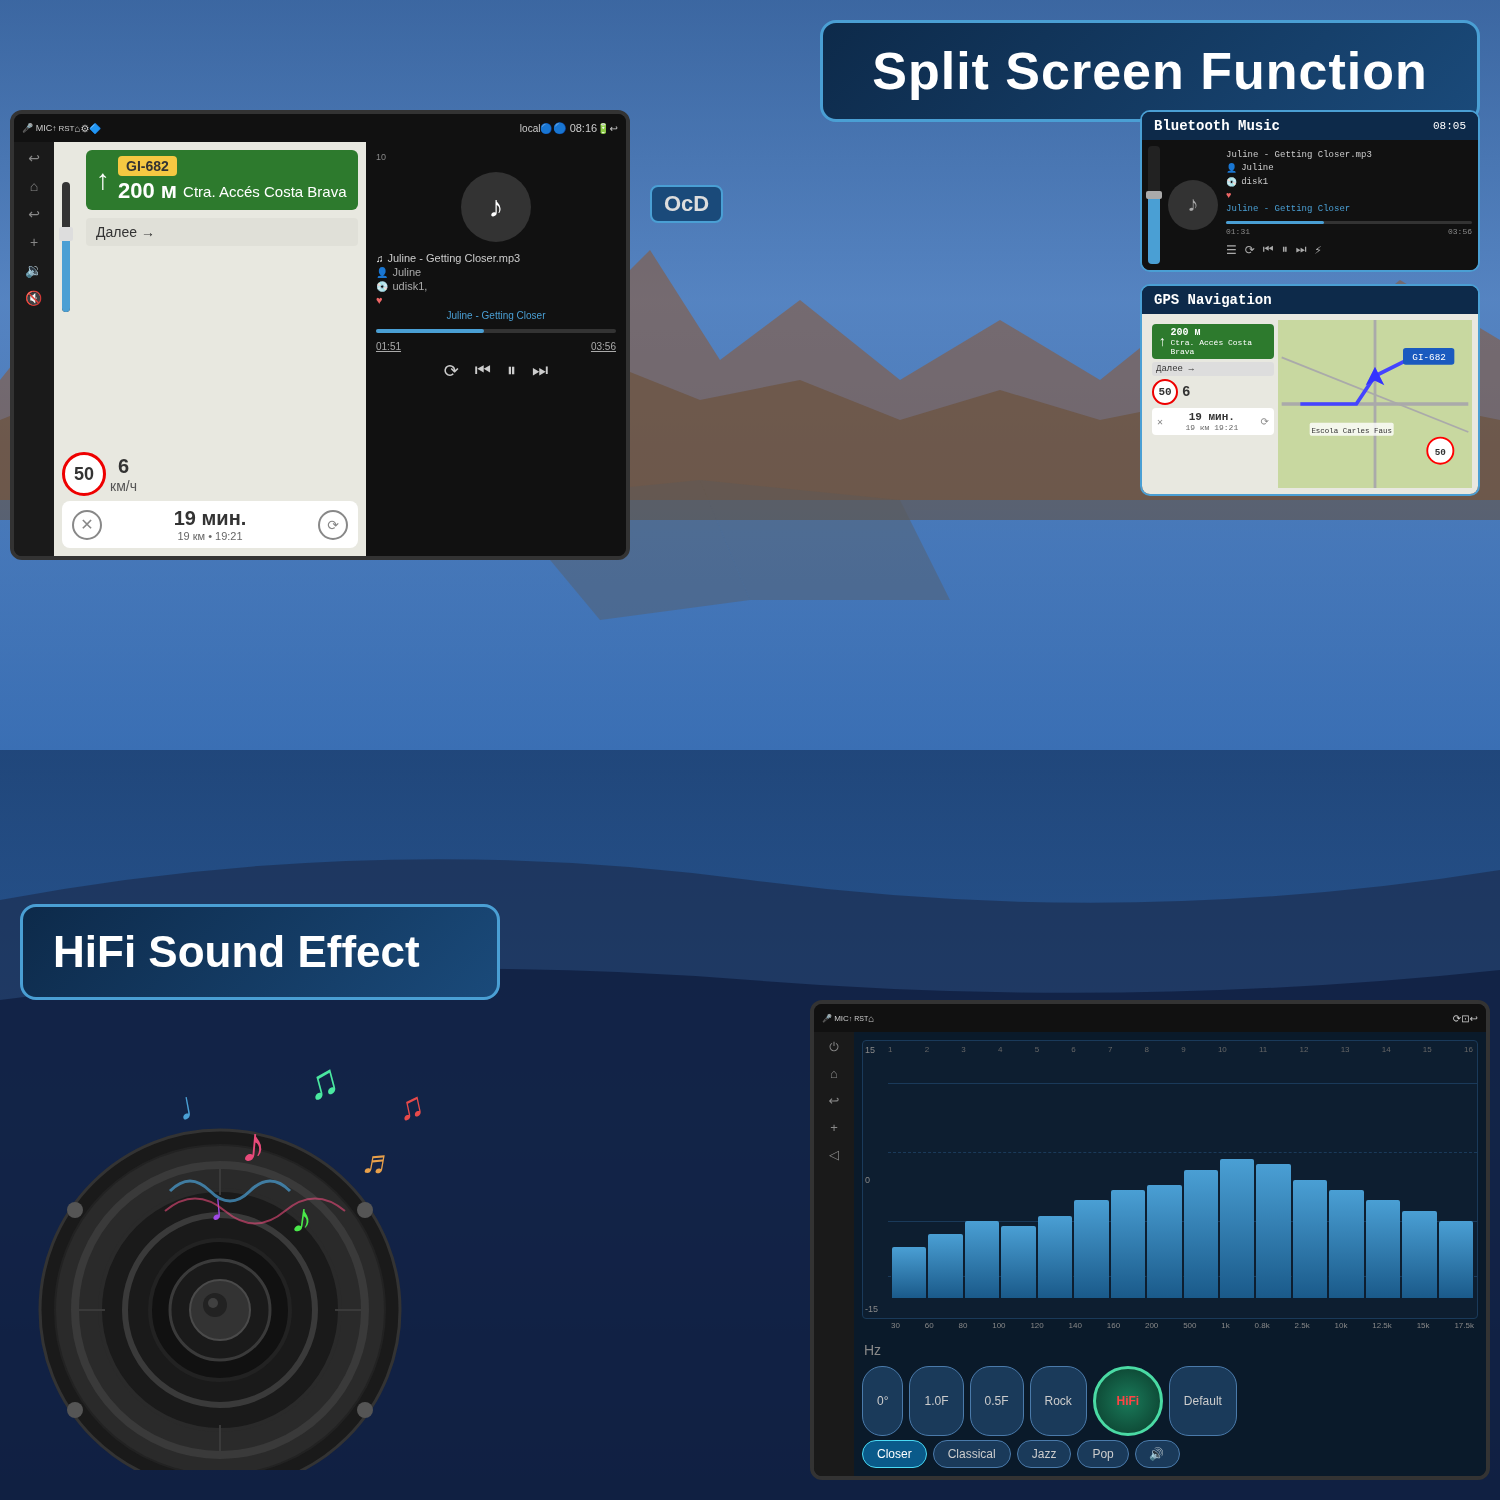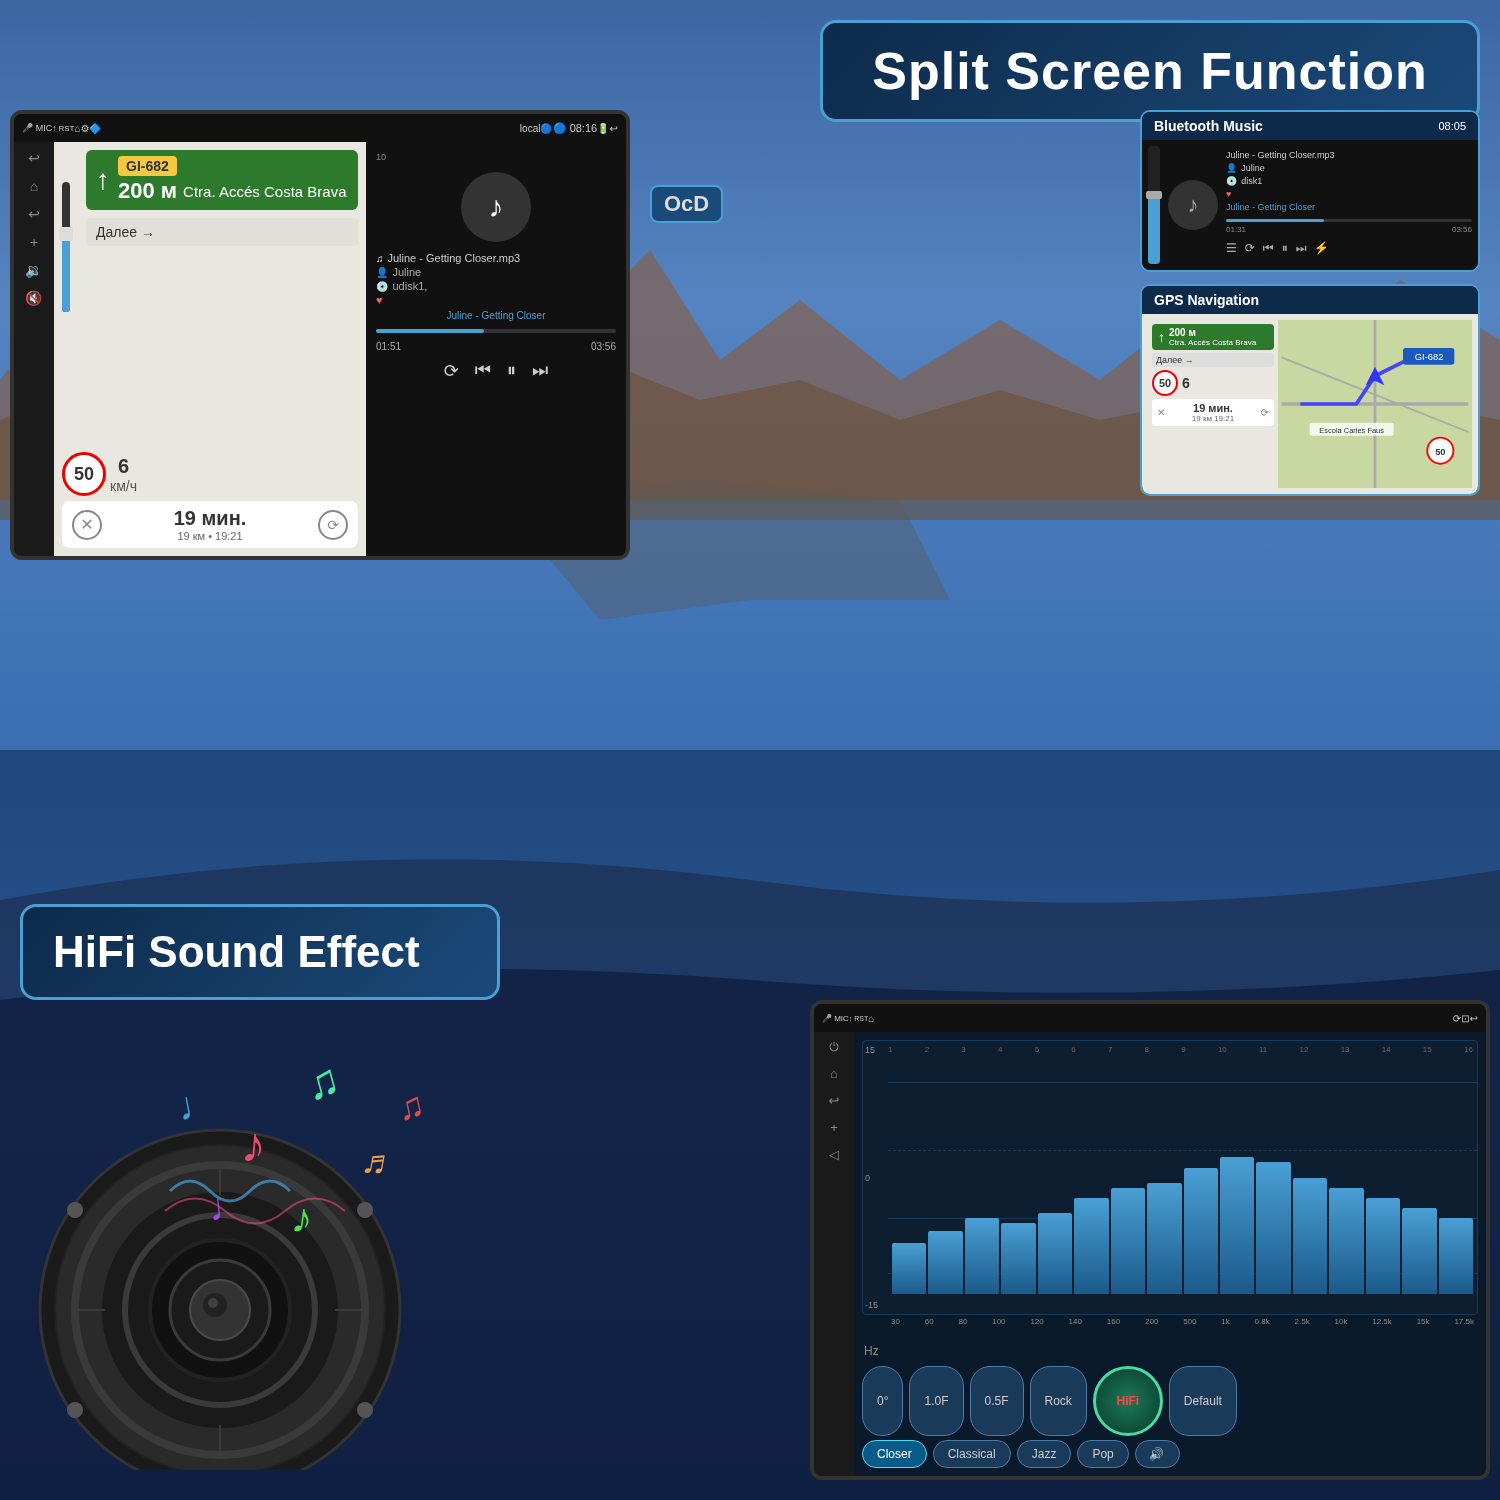--- a/index.html
+++ b/index.html
@@ -252,20 +252,21 @@
       background: #4a9fd4;
       border-radius: 2px;
       width: 45%;
     }
     .music-time {
       display: flex;
       justify-content: space-between;
       width: 100%;
       font-size: 10px;
       color: #aaa;
+      text-decoration: underline;
     }
     .music-controls {
       display: flex;
       gap: 16px;
       margin-top: 8px;
       font-size: 18px;
       color: #ccc;
     }
     .volume-slider {
       position: absolute;
@@ -305,20 +306,21 @@
       flex-direction: column;
       gap: 12px;
       z-index: 10;
     }
 
     .small-screen-card {
       background: #1a1a2a;
       border: 2px solid #4a9fd4;
       border-radius: 10px;
       overflow: hidden;
+      font-family: Liberation Mono, monospace;
     }
 
     .small-card-header {
       background: #0d2a4a;
       padding: 6px 12px;
       color: white;
       font-size: 14px;
       font-weight: bold;
       display: flex;
       justify-content: space-between;
@@ -950,21 +952,21 @@
             <span>200</span>
             <span>500</span>
             <span>1k</span>
             <span>0.8k</span>
             <span>2.5k</span>
             <span>10k</span>
             <span>12.5k</span>
             <span>15k</span>
             <span>17.5k</span>
         </div>
-        <div style="font-size:12px;color:#888;padding-left:2px;margin-top:18px;">Hz</div>
+        <div style="font-size:14px;color:#888;padding-left:2px;margin-top:12px;">Hz</div>
 
         <div class="eq-buttons">
           <button class="eq-btn">0°</button>
           <button class="eq-btn">1.0F</button>
           <button class="eq-btn">0.5F</button>
           <button class="eq-btn">Rock</button>
           <div class="hifi-badge">
             <span style="font-size:12px;font-weight:bold;">HiFi</span>
           </div>
           <button class="eq-btn">Default</button>

